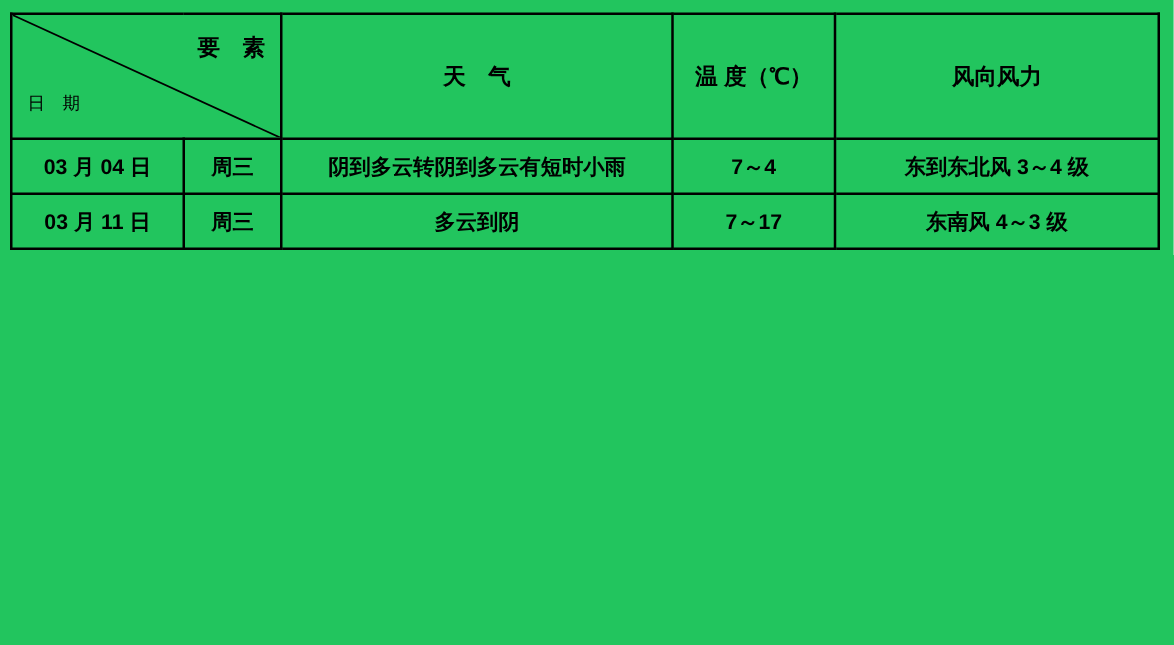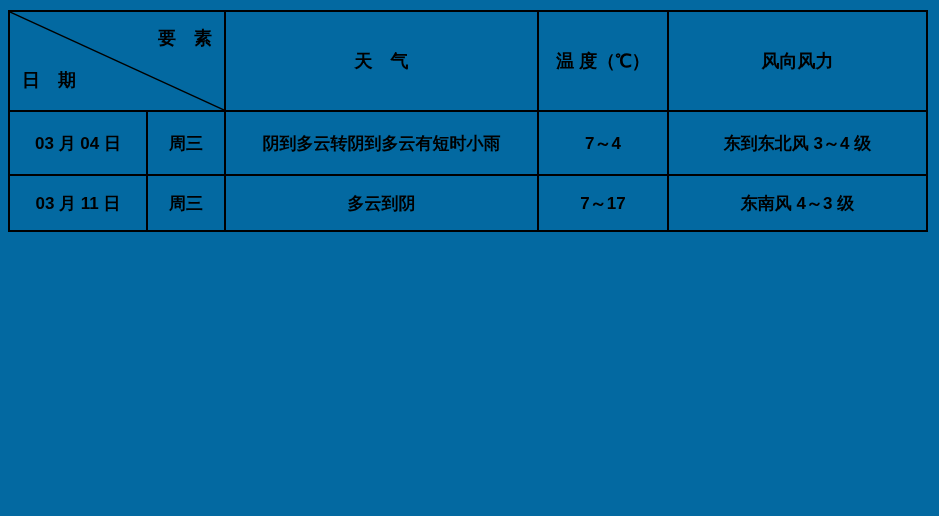--- a/index.html
+++ b/index.html
@@ -4,21 +4,21 @@
 <style>
   html, body {
     margin: 0;
     padding: 0;
     background: #ffffff;
   }
   .page {
     position: relative;
     width: 939px;
     height: 516px;
-    background: #0369a1;
+    background: #22c55e;
     overflow: hidden;
     font-family: "Liberation Sans", sans-serif;
     color: #000000;
   }
   table.weather-table {
     position: absolute;
     left: 8px;
     top: 10px;
     width: 918px;
     border-collapse: collapse;
@@ -35,24 +35,24 @@
     overflow: hidden;
     white-space: nowrap;
   }
   tr.header-row {
     height: 100px;
   }
   tr.header-row td {
     font-size: 18px;
   }
   tr.data-row {
-    height: 64px;
+    height: 44px;
   }
   tr.data-row.last {
-    height: 56px;
+    height: 44px;
     border-radius: 15px;
   }
   td.corner-cell {
     position: relative;
     padding: 0;
   }
   .corner-diagonal {
     position: absolute;
     left: 0;
     top: 0;
@@ -64,22 +64,22 @@
     position: absolute;
     top: 14px;
     right: 12px;
     font-size: 18px;
     font-weight: bold;
   }
   .corner-bottom-label {
     position: absolute;
     bottom: 18px;
     left: 12px;
-    font-size: 18px;
-    font-weight: bold;
+    font-size: 14px;
+    font-weight: normal;
     text-align: right;
   }
 </style>
 </head>
 <body>
 
 <div class="page">
   <table class="weather-table">
     <colgroup>
       <col style="width:138px">

